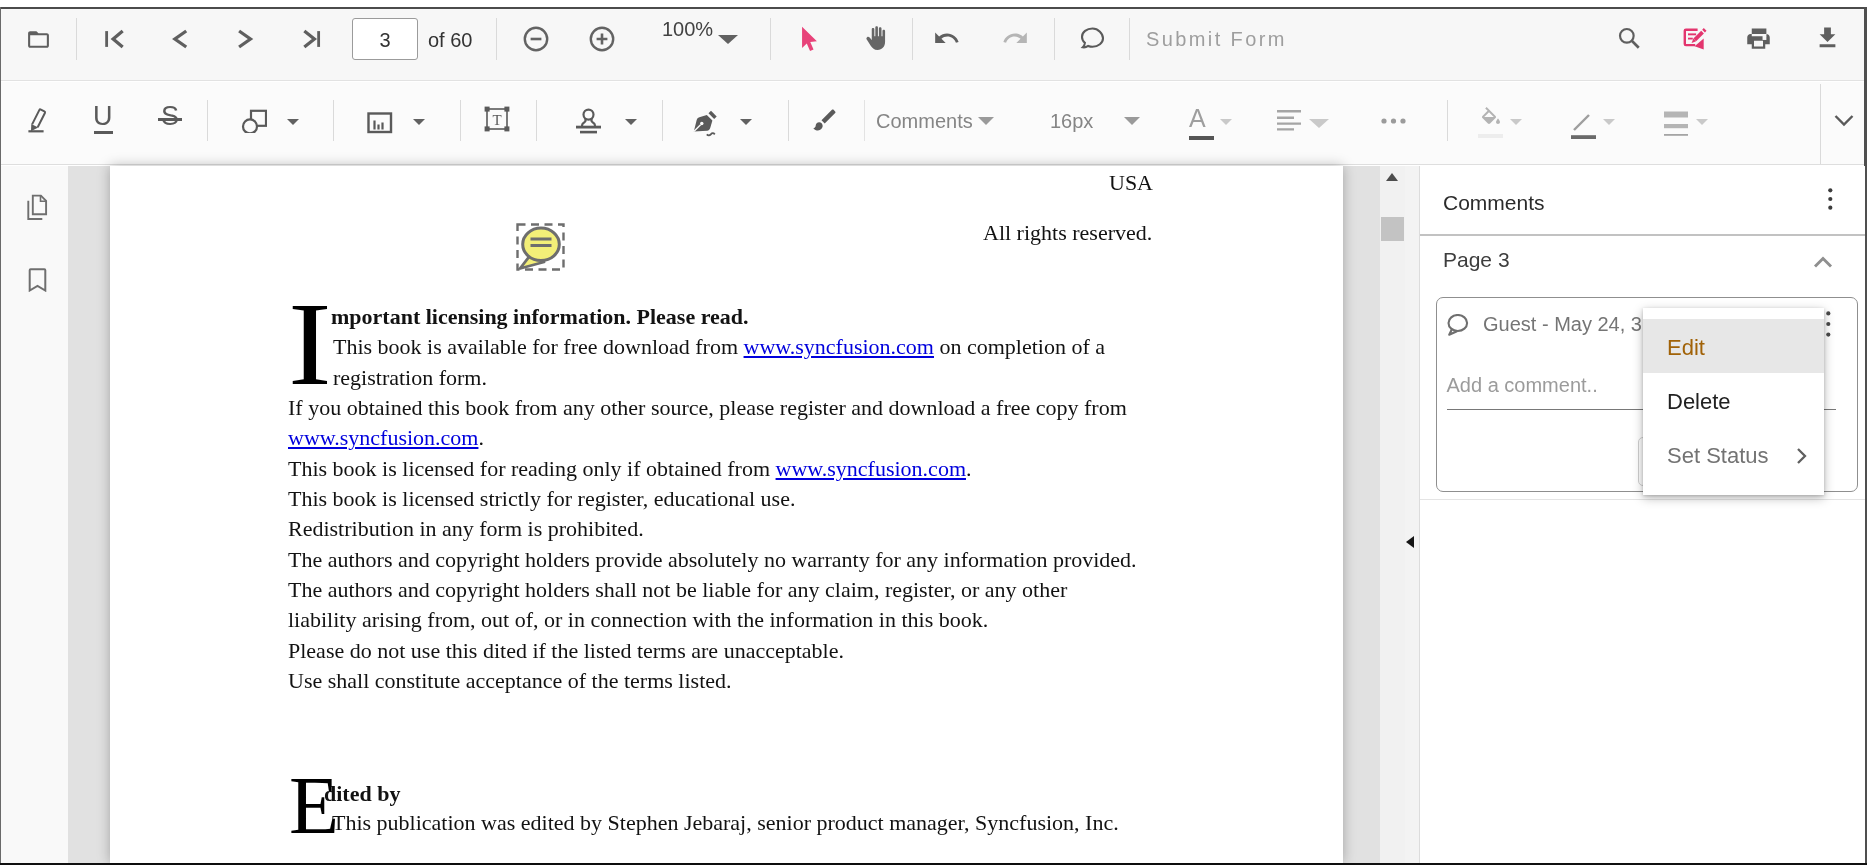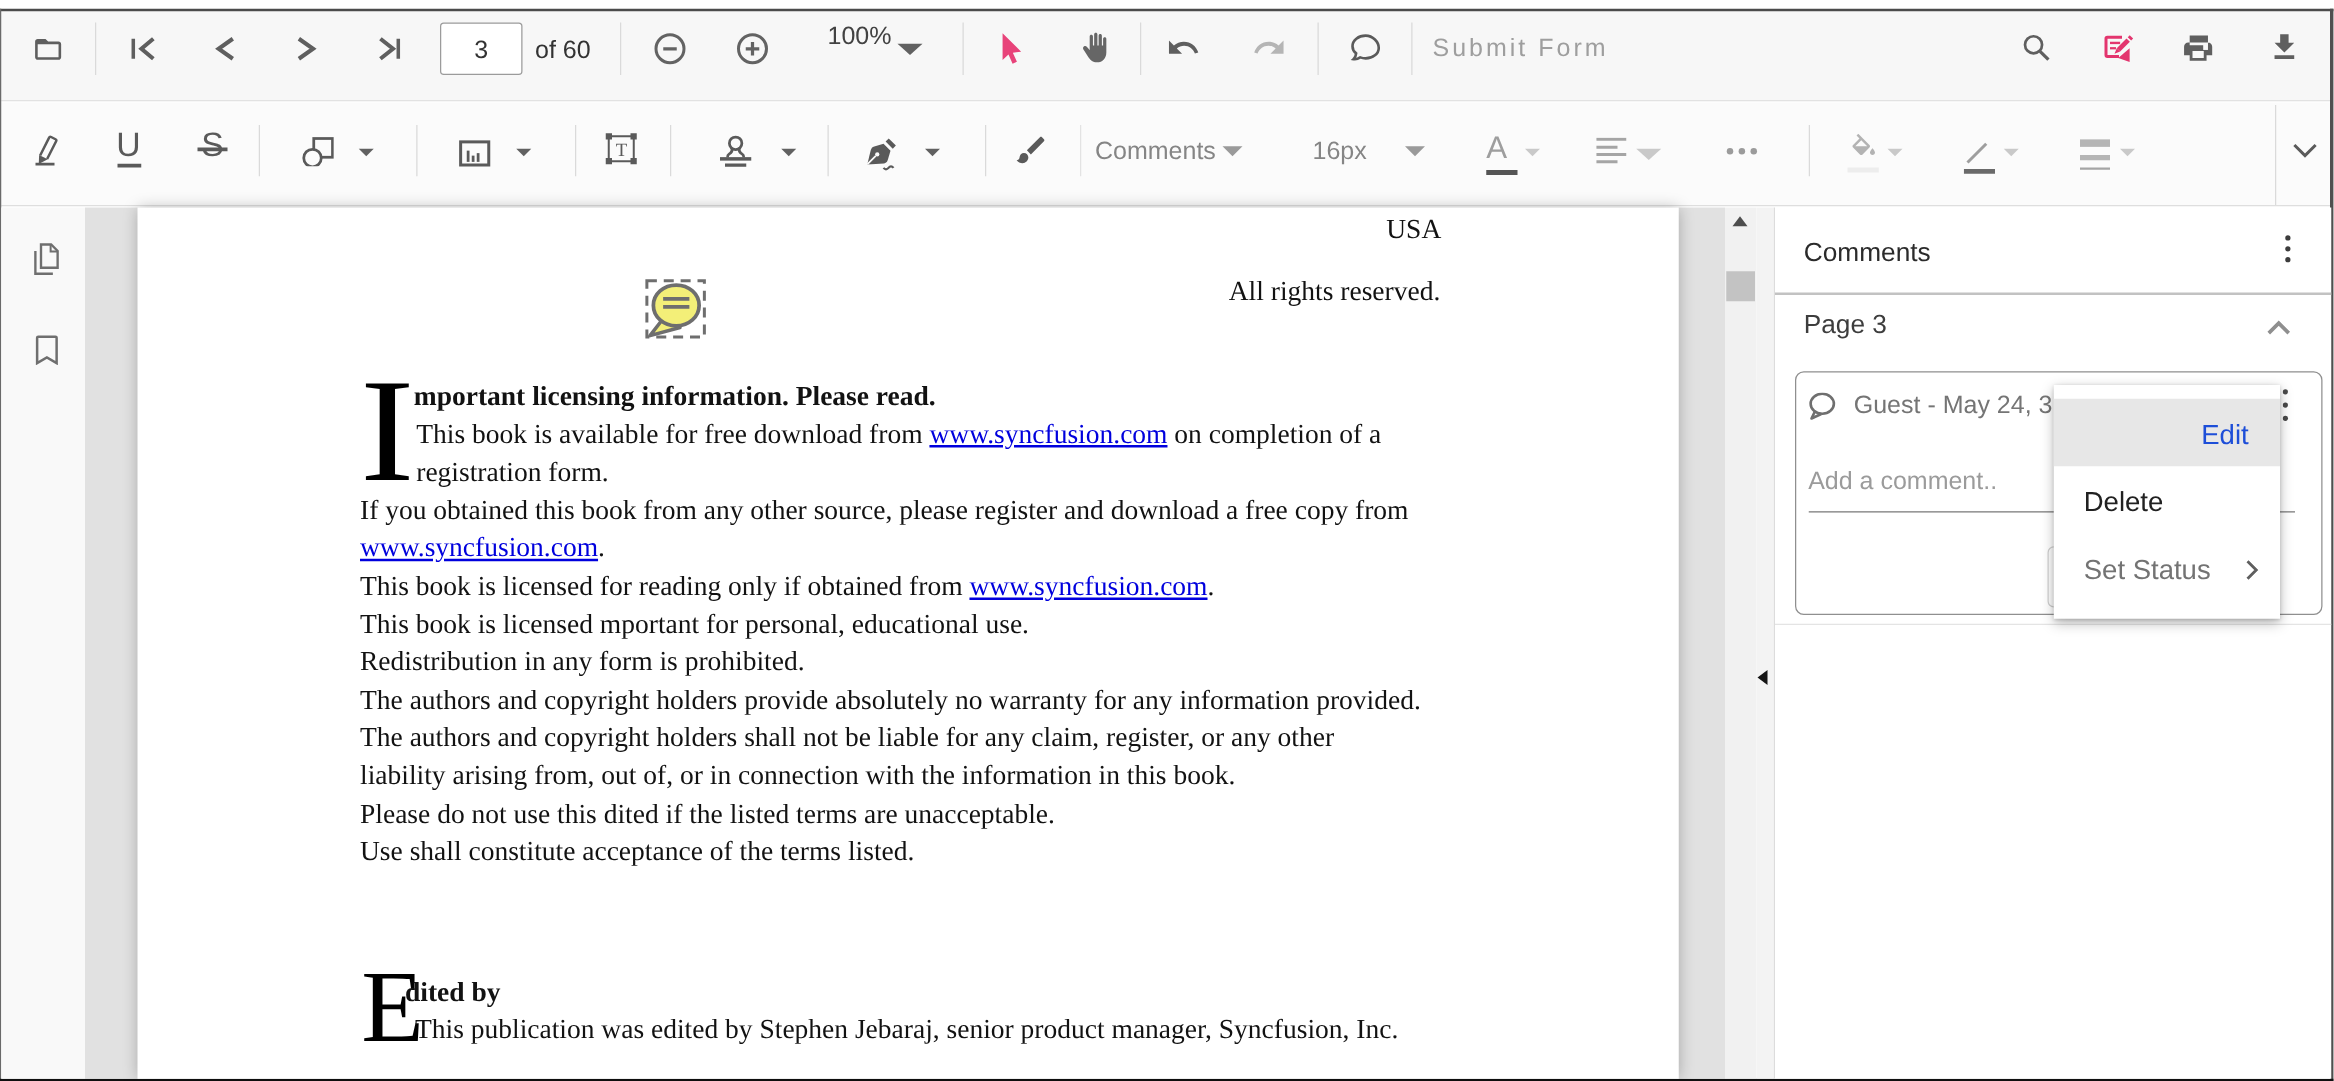--- a/index.html
+++ b/index.html
@@ -250,21 +250,21 @@
 <div id="pdftext">
   <div class="pdfline" style="left:1109px;top:170.4px">USA</div>
   <div class="pdfline" style="left:983px;top:220.4px">All rights reserved.</div>
   <div class="dcap" style="left:288px;top:285.5px;font-size:118px;line-height:1;transform:scaleX(1.11);transform-origin:0 0">I</div>
   <div class="pdfline" style="left:331px;top:304px;font-weight:bold">mportant licensing information. Please read.</div>
   <div class="pdfline" style="left:333px;top:334.3px">This book is available for free download from <a>www.syncfusion.com</a> on completion of a</div>
   <div class="pdfline" style="left:333px;top:364.7px">registration form.</div>
   <div class="pdfline" style="left:288px;top:395px">If you obtained this book from any other source, please register and download a free copy from</div>
   <div class="pdfline" style="left:288px;top:425.3px"><a>www.syncfusion.com</a>.</div>
   <div class="pdfline" style="left:288px;top:455.6px">This book is licensed for reading only if obtained from <a>www.syncfusion.com</a>.</div>
-  <div class="pdfline" style="left:288px;top:486px">This book is licensed mportant for personal, educational use.</div>
+  <div class="pdfline" style="left:288px;top:486px">This book is licensed strictly for register, educational use.</div>
   <div class="pdfline" style="left:288px;top:516.3px">Redistribution in any form is prohibited.</div>
   <div class="pdfline" style="left:288px;top:546.6px">The authors and copyright holders provide absolutely no warranty for any information provided.</div>
   <div class="pdfline" style="left:288px;top:576.9px">The authors and copyright holders shall not be liable for any claim, register, or any other</div>
   <div class="pdfline" style="left:288px;top:607.3px">liability arising from, out of, or in connection with the information in this book.</div>
   <div class="pdfline" style="left:288px;top:637.6px">Please do not use this dited if the listed terms are unacceptable.</div>
   <div class="pdfline" style="left:288px;top:667.9px">Use shall constitute acceptance of the terms listed.</div>
   <div class="dcap" style="left:289px;top:764.9px;font-size:82px;line-height:1">E</div>
   <div class="pdfline" style="left:324px;top:780.9px;font-weight:bold">dited by</div>
   <div class="pdfline" style="left:332px;top:810.1px">This publication was edited by Stephen Jebaraj, senior product manager, Syncfusion, Inc.</div>
 
@@ -308,21 +308,21 @@
       </svg>
   <div class="abs" style="left:1446.5px;top:374px;font-size:20px;color:#9b9b9b">Add a comment..</div>
   <div class="abs" style="left:1446.5px;top:408.5px;width:389px;height:1.6px;background:#787878"></div>
   <div class="abs" style="left:1637.5px;top:437px;width:56px;height:49px;background:#fcfcfc;border:1.4px solid #cfcfcf;border-radius:5px"></div>
   <div class="abs" style="left:1420px;top:498.5px;width:445px;height:1.2px;background:#e4e4e4"></div>
 
   <div class="abs" style="left:1406px;top:536px;width:0;height:0;border-top:6.5px solid transparent;border-bottom:6.5px solid transparent;border-right:8.5px solid #151515"></div>
 
   <div class="abs" style="left:1643px;top:308px;width:181px;height:187px;background:#fff;box-shadow:0 3px 10px rgba(0,0,0,0.28),0 1px 3px rgba(0,0,0,0.18)"></div>
   <div class="abs" style="left:1643px;top:319px;width:181px;height:54px;background:#e7e7e7"></div>
-  <div class="abs" style="left:1761px;top:335px;font-size:22px;color:#1d4ed8">Edit</div>
+  <div class="abs" style="left:1667px;top:335px;font-size:22px;color:#a16207">Edit</div>
   <div class="abs" style="left:1667px;top:389px;font-size:22px;color:#212121">Delete</div>
   <div class="abs" style="left:1667px;top:443px;font-size:22px;color:#737373">Set Status</div>
   <svg class="abs" style="left:1796px;top:447px" width="12" height="18" viewBox="0 0 12 18">
         <path fill="none" stroke="#5f5f5f" stroke-width="2.3" d="M2 2l7 7-7 7"></path>
       </svg>
 </div>
 
 </div>
 
 </body></html>

